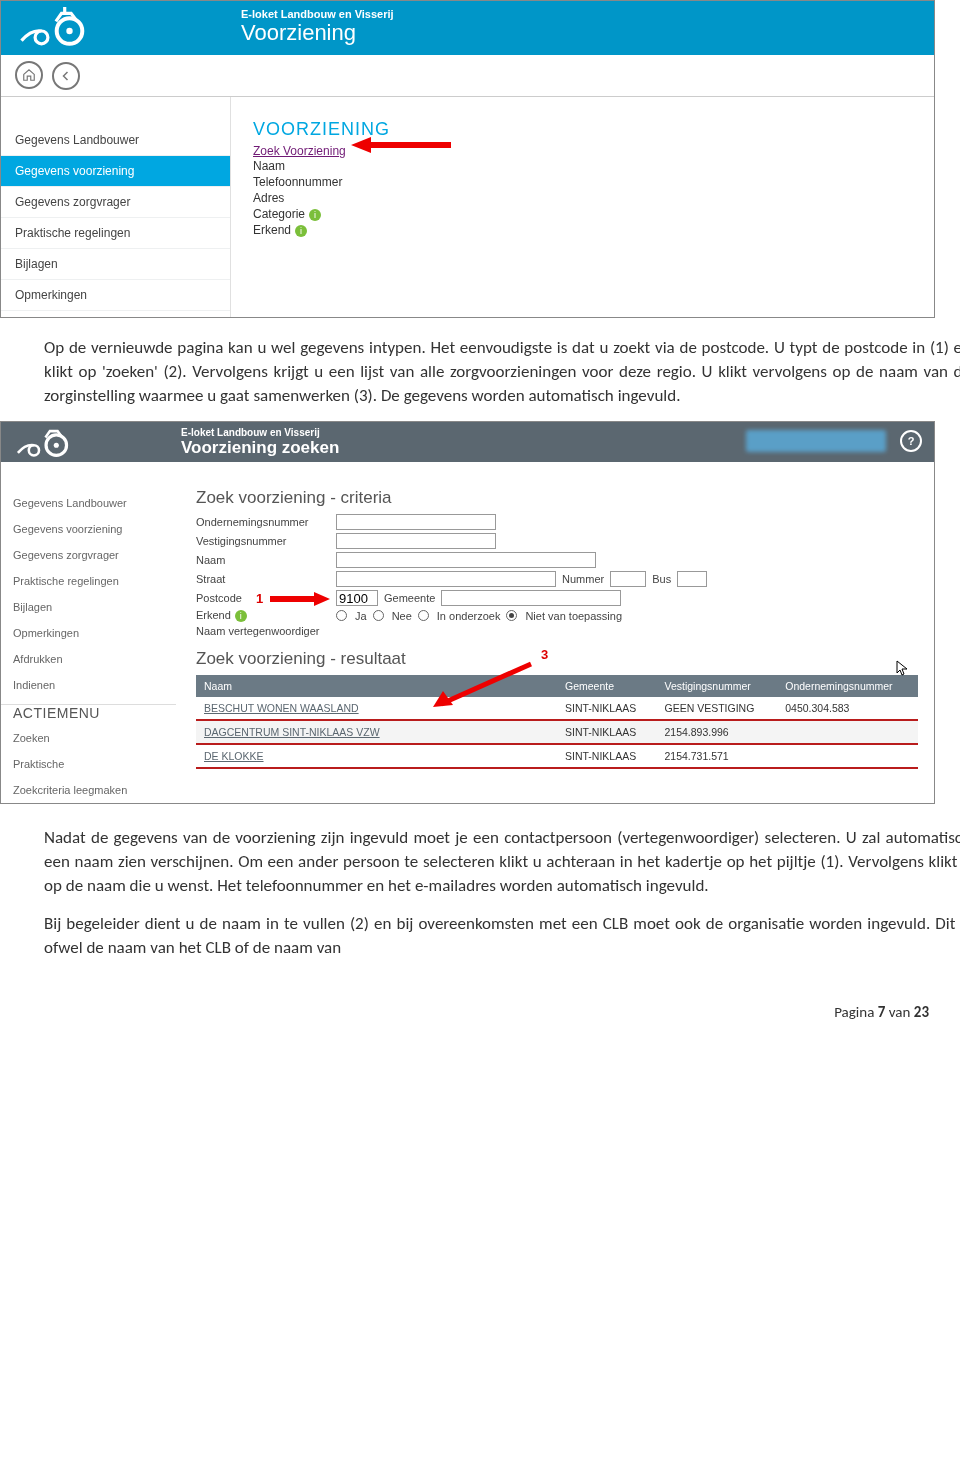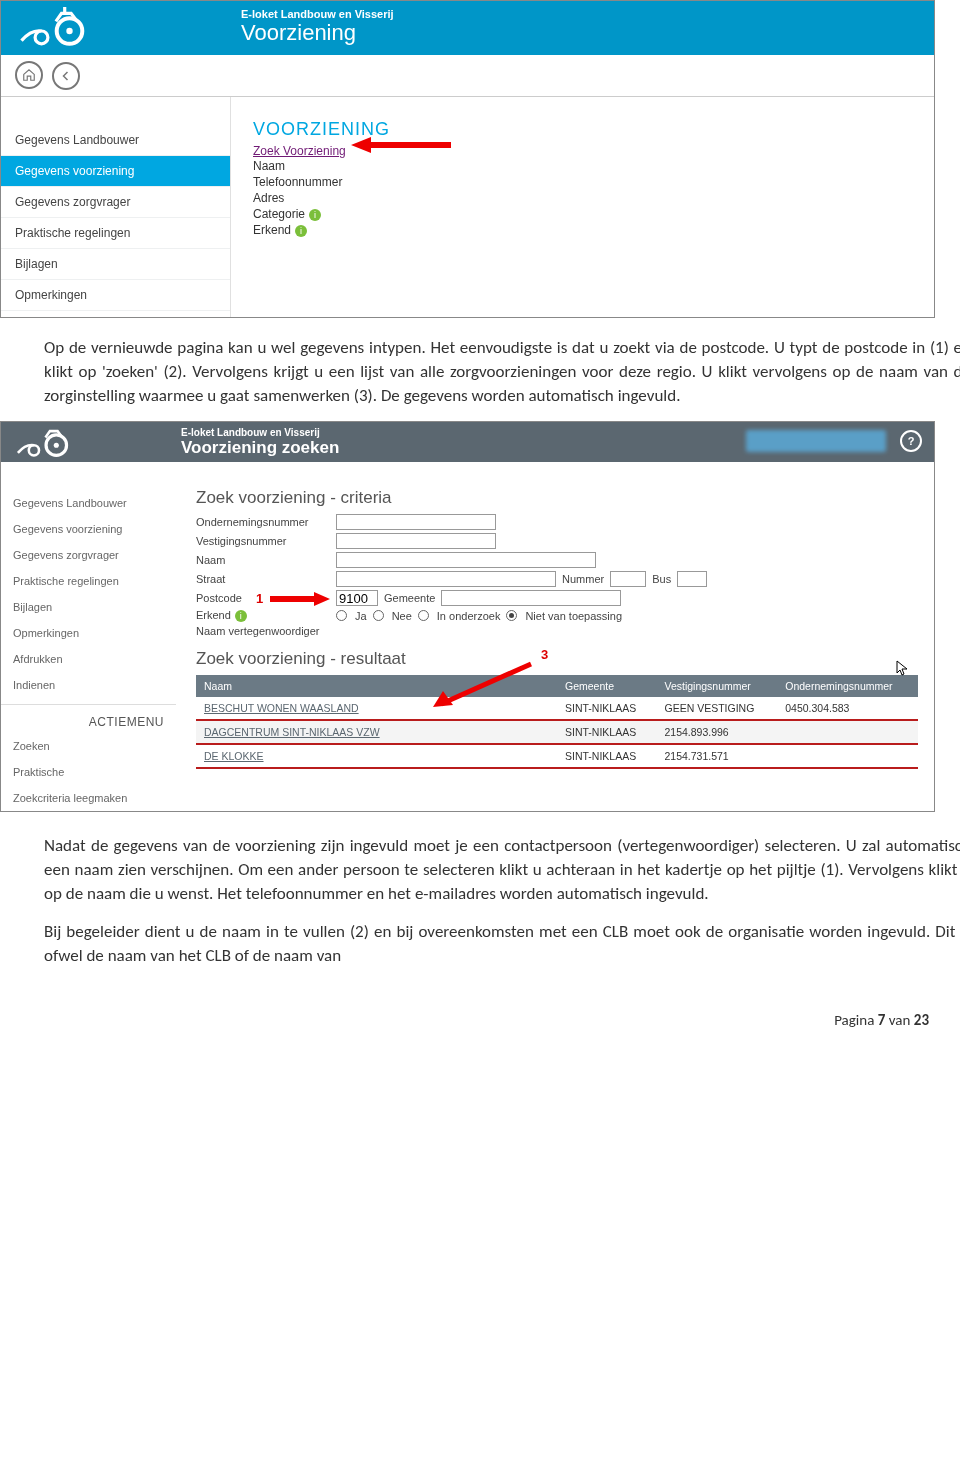--- a/index.html
+++ b/index.html
@@ -32,21 +32,21 @@
 .shot2 { width:935px; border:1px solid #888; font-size:11px; }
 .header2 { background:#5b6770; color:#fff; display:flex; align-items:center; padding:4px 10px; position:relative; }
 .header2 .logo-area { width:170px; }
 .header2 .header-text .small { font-size:10px; }
 .header2 .header-text .big { font-size:17px; font-weight:bold; }
 .user-blur { position:absolute; right:48px; top:8px; width:140px; height:22px; background:#5a9fc7; border-radius:2px; filter:blur(2px); }
 .help-circle { position:absolute; right:12px; top:8px; width:22px; height:22px; border:2px solid #fff; border-radius:50%; display:flex; align-items:center; justify-content:center; font-weight:bold; color:#fff; cursor:pointer; }
 .body2 { display:flex; background:#fff; position:relative; }
 .sidebar2 { width:175px; padding-top:28px; font-size:11px; }
 .sidebar2 .item { padding:7px 12px; color:#666; cursor:pointer; }
-.sidebar2 .section-title { padding:10px 12px 4px 12px; font-size:12px; color:#555; border-top:1px solid #ddd; margin-top:6px; letter-spacing:0.5px;text-align:right; }
+.sidebar2 .section-title { padding:0 12px 4px 12px; font-size:14px; color:#555; border-top:1px solid #ddd; margin-top:6px; letter-spacing:0.5px; }
 .main2 { flex:1; padding:26px 16px 14px 20px; position:relative; }
 .main2 h3 { font-weight:normal; font-size:17px; color:#555; margin-bottom:6px; }
 .form-grid { display:grid; grid-template-columns:140px 1fr; row-gap:3px; align-items:center; margin-bottom:12px; }
 .form-grid label { font-size:11px; color:#444; }
 .form-grid .inputs { display:flex; align-items:center; gap:6px; font-size:11px; color:#444; }
 .form-grid input[type="text"] { border:1px solid #999; height:16px; font-size:13px; padding:0 2px; }
 .radio-dot { display:inline-block; width:11px; height:11px; border:1px solid #666; border-radius:50%; margin-right:2px; vertical-align:middle; position:relative; }
 .radio-dot.filled::after { content:""; position:absolute; inset:2px; background:#444; border-radius:50%; }
 .result-table { width:100%; border-collapse:collapse; font-size:10.5px; }
 .result-table thead th { background:#6b7a85; color:#fff; font-weight:normal; padding:5px 8px; text-align:left; }

